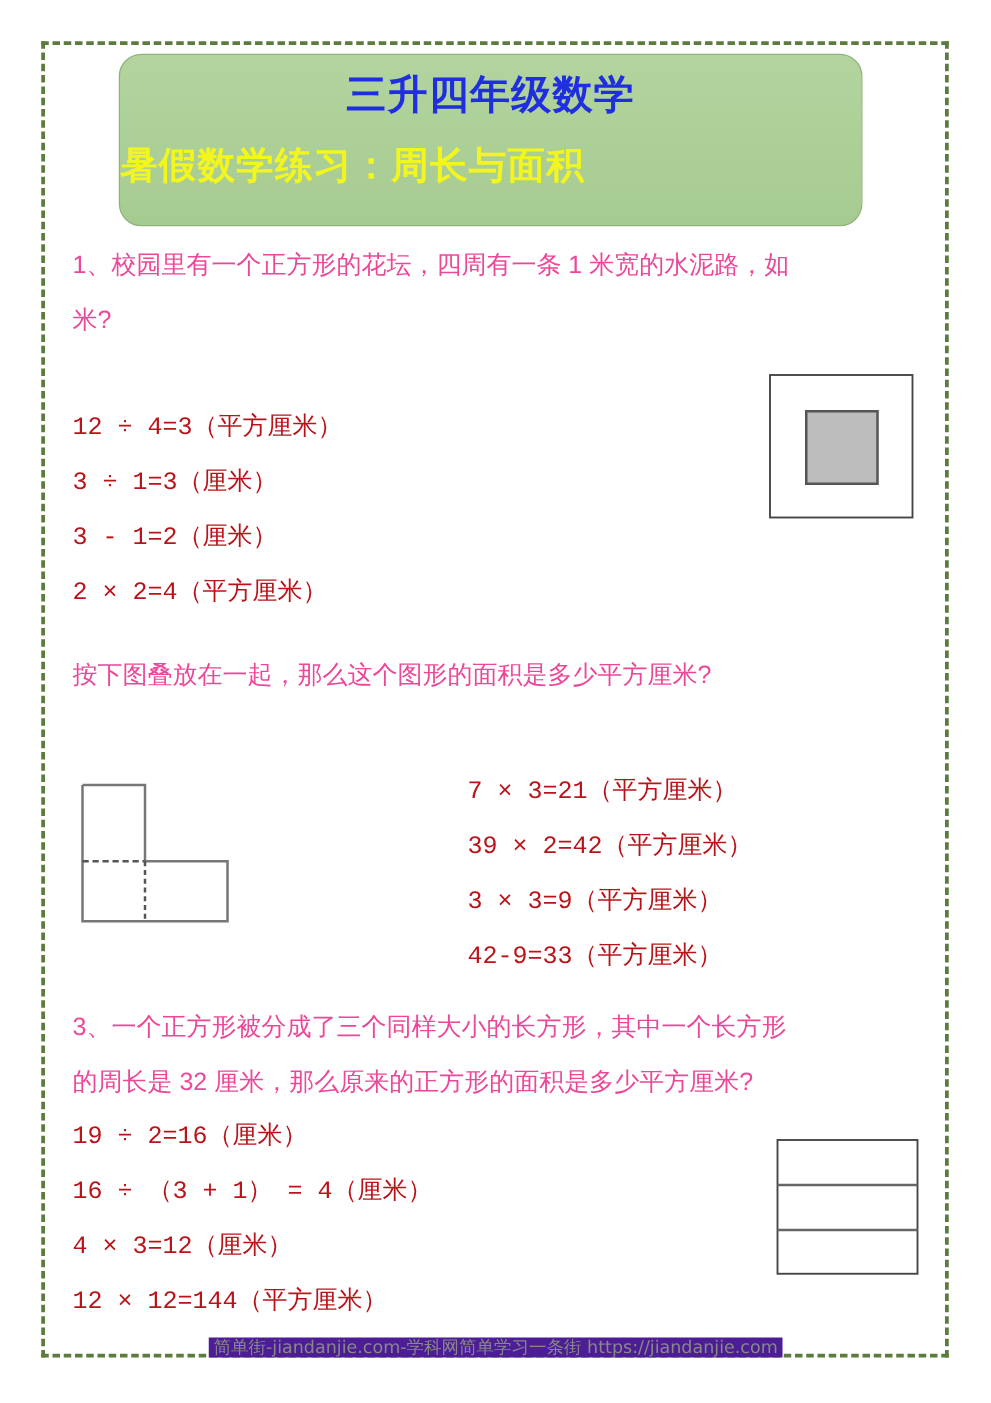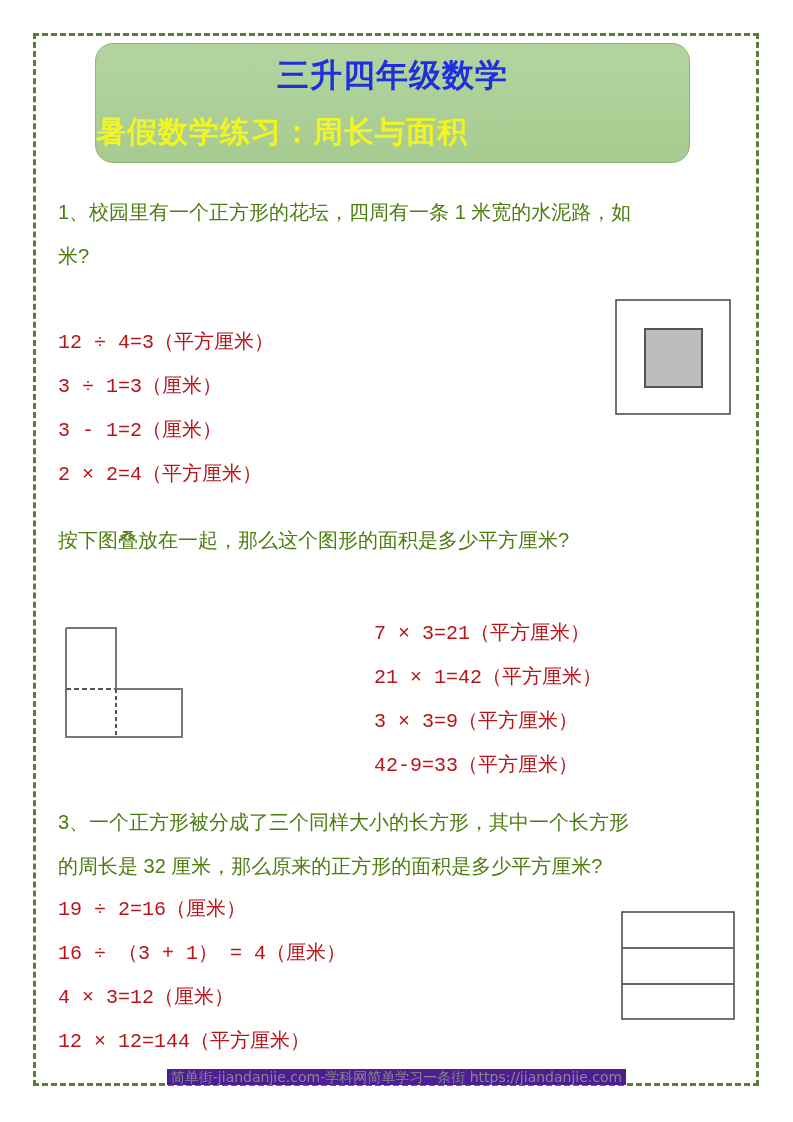--- a/index.html
+++ b/index.html
@@ -5,36 +5,36 @@
     html, body { margin: 0; padding: 0; }
     body {
       width: 793px; height: 1122px; background: #ffffff; position: relative; overflow: hidden;
       font-family: "DejaVu Sans", "Liberation Sans", sans-serif;
     }
     .frame {
       position: absolute; left: 33px; top: 33px; width: 726px; height: 1053px;
       border: 3px dashed #5b7c3c; box-sizing: border-box;
     }
     .banner {
-      position: absolute; left: 95px; top: 43px; width: 595px; height: 120px;
+      position: absolute; left: 95px; top: 43px; width: 595px; height: 138px;
       border-radius: 18px; border: 1px solid #8fb37a;
       background: linear-gradient(#b3d49f, #a6cb90);
       box-sizing: border-box;
     }
     .banner .t1 {
       position: absolute; left: 0; right: 0; top: 10px; text-align: center;
       font-size: 32px; font-weight: bold; color: #1f2fe0; letter-spacing: 1px;
     }
     .banner .t2 {
       position: absolute; left: 0; right: 0; top: 68px; text-align: left;
       font-size: 30px; font-weight: bold; color: #f2f51e; letter-spacing: 1px;
     }
     .q {
       position: absolute; left: 58px; width: 685px;
-      font-size: 20px; line-height: 44px; color: #4d7c0f;
+      font-size: 20px; line-height: 44px; color: #ec4899;
       font-family: "Liberation Sans", "DejaVu Sans", sans-serif;
     }
     .ans {
       position: absolute; font-size: 20px; line-height: 44px; color: #b8141a;
       font-family: Liberation Mono, monospace;
     }
     .ans div { white-space: nowrap; }
     svg { position: absolute; }
     .footer {
       position: absolute; left: 0; right: 0; top: 1069px; text-align: center;
@@ -70,21 +70,21 @@
 <div class="q" style="top:518px;">
   <div>按下图叠放在一起，那么这个图形的面积是多少平方厘米?</div>
 </div>
 <svg style="left:64px; top:626px;" width="122" height="114">
   <polyline points="2,2 52,2 52,63 118,63 118,111 2,111 2,2" fill="none" stroke="#777" stroke-width="2"></polyline>
   <line x1="2" y1="63" x2="52" y2="63" stroke="#555" stroke-width="2" stroke-dasharray="5,3"></line>
   <line x1="52" y1="63" x2="52" y2="111" stroke="#555" stroke-width="2" stroke-dasharray="4,3"></line>
 </svg>
 <div class="ans" style="left:374px; top:612px;">
   <div>7 × 3=21（平方厘米）</div>
-  <div>21 × 1=42（平方厘米）</div>
+  <div>39 × 2=42（平方厘米）</div>
   <div>3 × 3=9（平方厘米）</div>
   <div>42-9=33（平方厘米）</div>
 </div>
 
 <div class="q" style="top:800px;">
   <div>3、一个正方形被分成了三个同样大小的长方形，其中一个长方形</div>
   <div>的周长是 32 厘米，那么原来的正方形的面积是多少平方厘米?</div>
 </div>
 <div class="ans" style="left:58px; top:888px;">
   <div>19 ÷ 2=16（厘米）</div>

